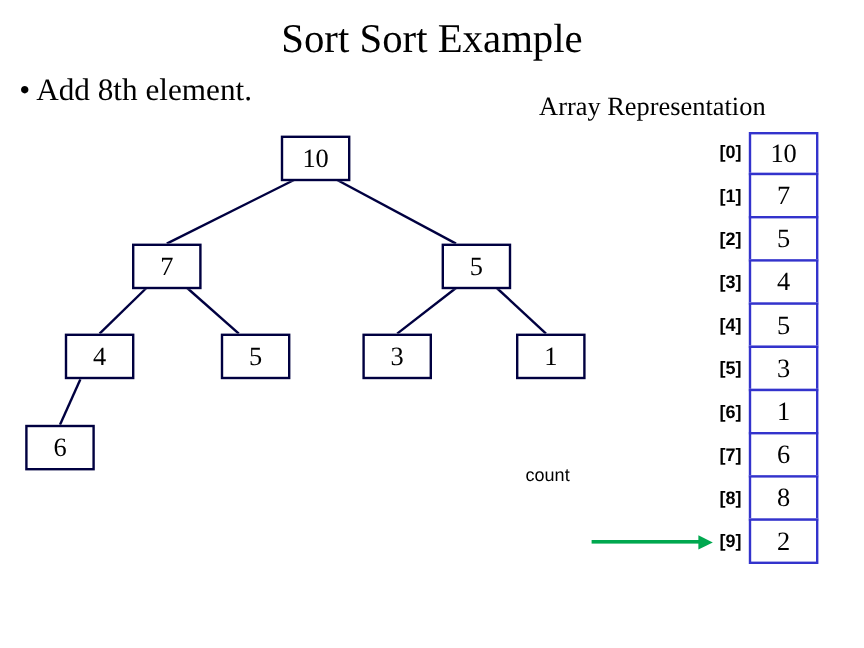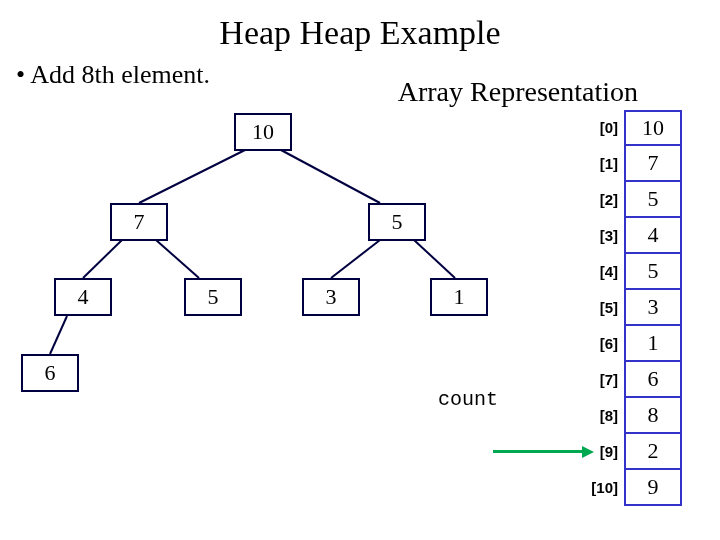--- a/index.html
+++ b/index.html
@@ -17,21 +17,21 @@
     font-size: 34px;
     padding-top: 14px;
   }
   .bullet {
     font-size: 26px;
     position: absolute;
     left: 16px;
     top: 60px;
   }
   .array-label {
-    font-size: 28px;
+    font-size: 22px;
     position: absolute;
     right: 82px;
     top: 76px;
   }
 
   
   .tree { position: absolute; left: 0; top: 0; width: 100%; height: 100%; }
   .node {
     position: absolute;
     width: 58px;
@@ -73,41 +73,41 @@
     font-size: 22px;
     display: flex;
     align-items: center;
     justify-content: center;
     margin-top: -2px;
   }
   .row:first-child .cell { margin-top: 0; }
 
   .count-label {
     position: absolute;
-    font-size: 20px;
-    font-family: Liberation Mono, monospace;
+    font-size: 15px;
+    font-family: Liberation Sans, sans-serif;
   }
   .arrow-wrap { position: absolute; }
   .arrow-line {
     position: absolute;
     height: 3px;
     background: #00a84f;
   }
   .arrow-head {
     position: absolute;
     width: 0; height: 0;
     border-top: 6px solid transparent;
     border-bottom: 6px solid transparent;
     border-left: 12px solid #00a84f;
   }
 </style>
 </head>
 <body>
 
-<div class="title">Heap Heap Example</div>
+<div class="title">Sort Sort Example</div>
 <div class="bullet">• Add 8th element.</div>
 <div class="array-label">Array Representation</div>
 
 <svg class="edges" width="720" height="540">
 
   <line x1="245" y1="150" x2="139" y2="203"></line>
   <line x1="281" y1="150" x2="380" y2="203"></line>
 
   <line x1="122" y1="240" x2="83" y2="278"></line>
   <line x1="156" y1="240" x2="199" y2="278"></line>
@@ -163,23 +163,19 @@
       <div class="cell">6</div>
     </div>
   <div class="row">
       <div class="idx">[8]</div>
       <div class="cell">8</div>
     </div>
   <div class="row">
       <div class="idx">[9]</div>
       <div class="cell">2</div>
     </div>
-  <div class="row">
-      <div class="idx">[10]</div>
-      <div class="cell">9</div>
-    </div>
 </div>
 
 <div class="count-label" style="left:438px; top:388px;">count</div>
 <div class="arrow-wrap">
   <div class="arrow-line" style="left:493px; top:398px; width:90px;"></div>
   <div class="arrow-head" style="left:582px; top:394px;"></div>
 </div>
 
 </body></html>

